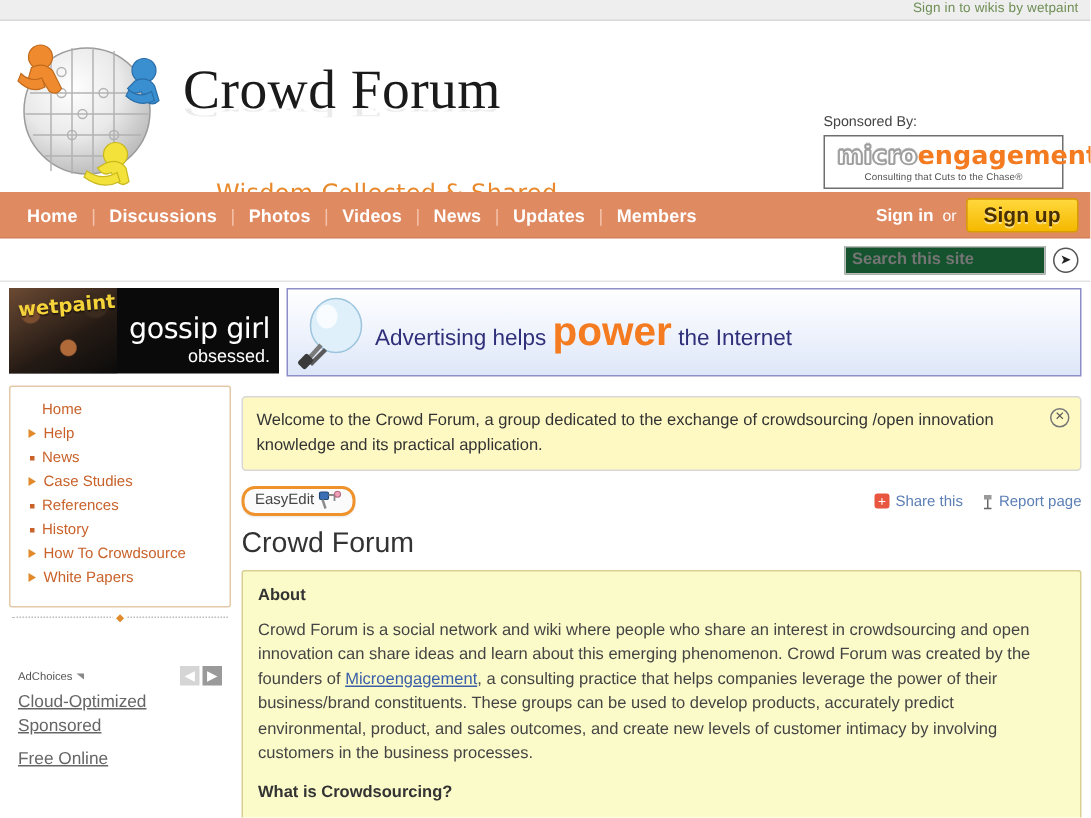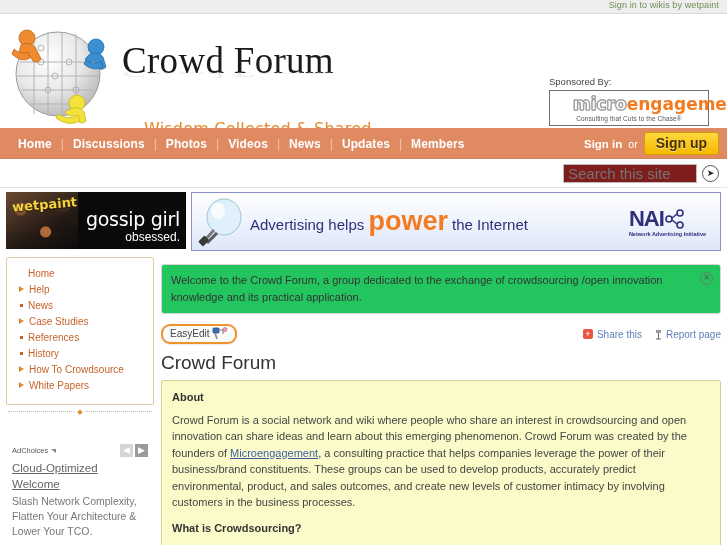--- a/index.html
+++ b/index.html
@@ -41,21 +41,21 @@
   }
   .sponsor{position:absolute;right:18px;top:62px;text-align:center;}
   .sponsor-label{font-size:9.5px;color:#444;text-align:left;margin-bottom:3px;}
   .sponsor-box{
     border:1px solid #6f6f6f;background:#fff;
     padding:5px 8px 3px;width:160px;box-sizing:border-box;
   }
   .me-logo{font-size:17px;font-weight:bold;line-height:1;white-space:nowrap;
            font-family:"DejaVu Sans",sans-serif;}
   .me-micro{color:#fff;-webkit-text-stroke:1px #9b9b9b;text-shadow:
-      -1px 0 #b5b5b5,0 1px #b5b5b5,1px 0 #b5b5b5,0 -1px #b5b5b5; margin-left: 15px;}
+      -1px 0 #b5b5b5,0 1px #b5b5b5,1px 0 #b5b5b5,0 -1px #b5b5b5;}
   .me-eng{color:#f47b20;}
   .me-tag{font-size:6.5px;color:#555;margin-top:2px;letter-spacing:.1px;}
 
   
   .navbar{
     height:31px;background:#e08a62;
     display:flex;align-items:center;position:relative;
     box-shadow:inset 0 -1px 0 rgba(0,0,0,.06);
   }
   .nav-left{display:flex;align-items:center;padding-left:9px;}
@@ -74,23 +74,23 @@
     padding:2px 11px 3px;text-decoration:none;
     text-shadow:0 1px 0 rgba(255,255,255,.5);
   }
 
   
   .searchrow{
     height:28px;background:#fff;border-bottom:1px solid #e3e3e3;
     display:flex;align-items:center;justify-content:flex-end;padding-right:8px;
   }
   .search-input{
-    width:124px;height:15px;font-size:15px;color:#999;
-    border:1px solid #bcbcbc;background:#7f1d1d;padding:1px 4px;
-    font-family:"Liberation Sans",sans-serif;box-sizing:content-box;
+    width:124px;height:15px;font-size:11px;color:#999;
+    border:1px solid #bcbcbc;background:#14532d;padding:1px 4px;
+    font-family:"Liberation Sans",sans-serif;box-sizing:content-box;font-weight:bold;
   }
   .search-go{
     width:15px;height:15px;border-radius:50%;
     border:1px solid #555;background:#fff;margin-left:5px;
     display:flex;align-items:center;justify-content:center;
     font-size:9px;color:#222;cursor:pointer;line-height:1;
   }
 
   
   .banners{display:flex;padding:4px 6px 6px;gap:5px;background:#fff;}
@@ -180,21 +180,21 @@
   }
   .ad-body{font-size:10.5px;color:#777;line-height:1.45;margin-top:2px;}
   .ad-title2{
     font-size:11.5px;color:#666;text-decoration:underline;
     line-height:1.35;margin-top:7px;display:block;
   }
 
   
   .content{flex:1;min-width:0;}
   .welcome{
-    border:1px solid #d7d7d7;background:#22c55e;border-radius:3px;
+    border:1px solid #d7d7d7;background:#fef9c3;border-radius:3px;
     padding:7px 26px 8px 9px;position:relative;
     font-size:11px;color:#333;line-height:1.5;margin-top:7px;
   }
   .welcome-close{
     position:absolute;right:7px;top:7px;width:11px;height:11px;
     border-radius:50%;border:1px solid #777;color:#555;
     font-size:8px;line-height:10px;text-align:center;cursor:pointer;
   }
   .tools{
     display:flex;align-items:center;margin-top:9px;position:relative;height:22px;
@@ -346,32 +346,20 @@
           <ellipse cx="30" cy="20" rx="17" ry="18" fill="#dff0fb" stroke="#9cc4dd" stroke-width="1"></ellipse>
           <ellipse cx="24" cy="14" rx="7" ry="8" fill="#ffffff" opacity=".8"></ellipse>
           <path d="M20 33 L11 43" stroke="#7a7a7a" stroke-width="3" fill="none"></path>
           <path d="M23 36 L13 46" stroke="#5a5a5a" stroke-width="3" fill="none"></path>
           <rect x="5" y="41" width="9" height="7" rx="1.5" fill="#3a3a3a" transform="rotate(-45 9 44)"></rect>
         </svg>
       </div>
       <div class="nai-text">
         <span class="thin">Advertising helps </span><span class="pw">power</span><span class="thin"> the Internet</span>
       </div>
-      <div class="nai-logo">
-        <div class="nai-mark">
-          <span>NAI</span>
-          <svg width="22" height="20" viewBox="0 0 22 20">
-            <circle cx="16" cy="4" r="3" fill="none" stroke="#2f2f7a" stroke-width="1.6"></circle>
-            <circle cx="5" cy="10" r="3" fill="none" stroke="#2f2f7a" stroke-width="1.6"></circle>
-            <circle cx="16" cy="16" r="3" fill="none" stroke="#2f2f7a" stroke-width="1.6"></circle>
-            <path d="M8 9 L13 5 M8 11 L13 15" stroke="#2f2f7a" stroke-width="1.6" fill="none"></path>
-          </svg>
-        </div>
-        <div class="nai-sub">Network Advertising Initiative</div>
-      </div>
     </div>
   </div>
 
   <div class="main">
 
     <div class="sidebar">
       <div class="sb-box">
         <div class="sb-item home">
           <a href="#">Home</a>
         </div>
@@ -413,22 +401,21 @@
         <div class="adchoices-row">
           <span class="adchoices">
             <span>AdChoices</span>
             <span class="adc-tri"></span>
           </span>
           <span class="ad-arrows">
             <span class="ad-arrow prev">◀</span>
             <span class="ad-arrow next">▶</span>
           </span>
         </div>
-        <a class="ad-title" href="#">Cloud-Optimized Welcome</a>
-        <div class="ad-body">Slash Network Complexity, Flatten Your Architecture &amp; Lower Your TCO.</div>
+        <a class="ad-title" href="#">Cloud-Optimized Sponsored</a>
         <a class="ad-title2" href="#">Free Online</a>
       </div>
     </div>
 
     <div class="content">
 
       <div class="welcome">
         <span>Welcome to the Crowd Forum, a group dedicated to the exchange of crowdsourcing /open innovation knowledge and its practical application.</span>
         <span class="welcome-close">✕</span>
       </div>

